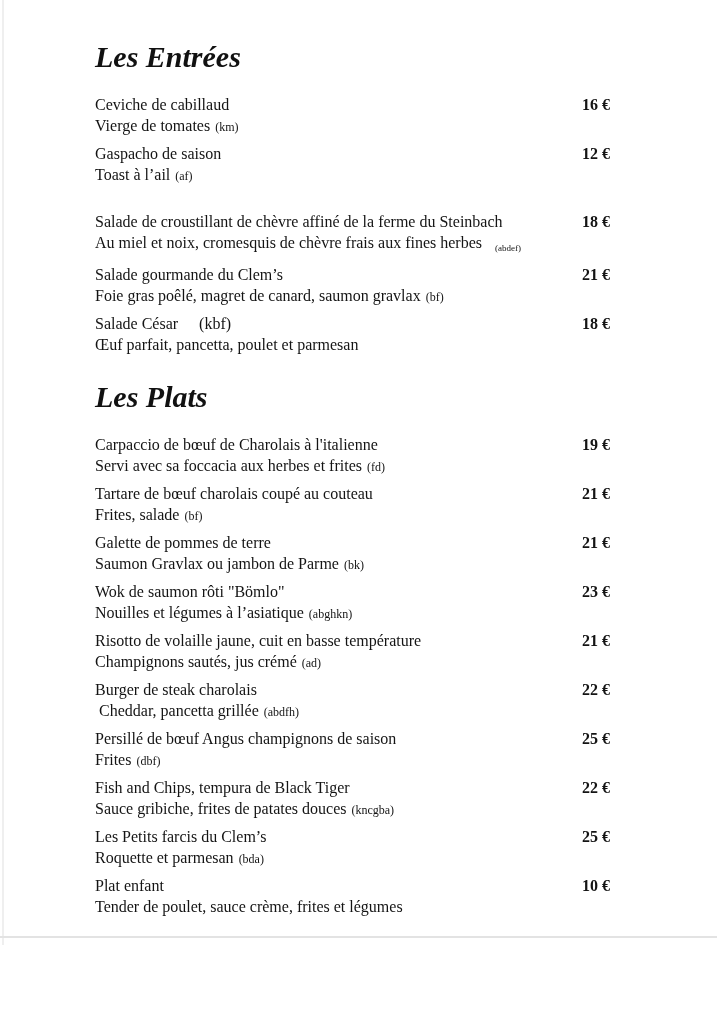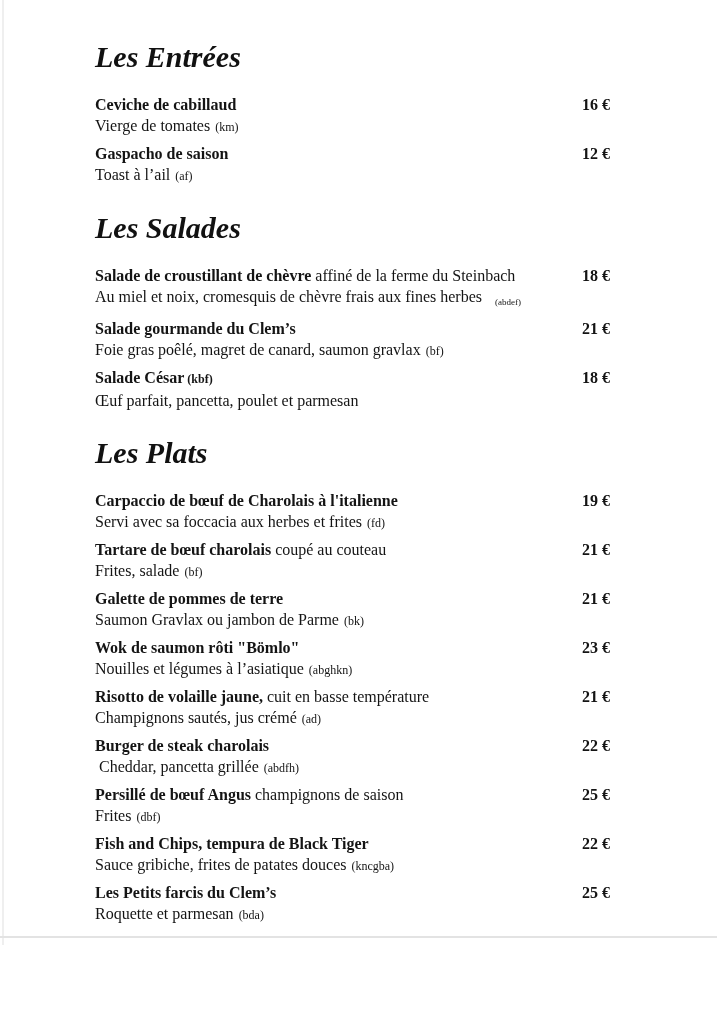--- a/index.html
+++ b/index.html
@@ -49,26 +49,26 @@
   .item-line {
     display: flex;
     align-items: baseline;
     line-height: 21px;
   }
   .item-name {
     flex: 1 1 auto;
     font-size: 16px;
     padding-right: 10px;
   }
-  .name-bold { font-weight: bold; }
+  .name-bold { font-weight: normal; }
   .name-regular { font-weight: normal; white-space: pre-wrap; }
   .name-allergen:not(:empty) {
-    font-weight: bold;
-    font-size: 12px;
-    margin-left: 3px;
+    font-weight: normal;
+    font-size: 16px;
+    margin-left: 21px;
   }
   .item-price {
     flex: 0 0 auto;
     font-weight: bold;
     font-size: 16px;
     text-align: left;
     white-space: nowrap;
   }
 
   .item-desc {
@@ -109,21 +109,20 @@
       <div class="item-name"><span class="name-bold">Gaspacho de saison</span><span class="name-regular"></span><span class="name-allergen"></span></div>
       <div class="item-price">12 €</div>
     </div>
     <div class="item-desc"><span class="desc-text">Toast à l’ail</span><span class="desc-allergen">(af)</span></div>
   </div>
 
 </div>
   </section>
 
   <section class="menu-section">
-    <h2 class="section-title">Les Salades</h2>
     <div class="section-items">
   <div class="menu-item">
     <div class="item-line">
       <div class="item-name"><span class="name-bold">Salade de croustillant de chèvre</span><span class="name-regular"> affiné de la ferme du Steinbach</span><span class="name-allergen"></span></div>
       <div class="item-price">18 €</div>
     </div>
     <div class="item-desc"><span class="desc-text">Au miel et noix, cromesquis de chèvre frais aux fines herbes</span><span class="desc-allergen sub">(abdef)</span></div>
   </div>
 
   <div class="menu-item">
@@ -212,16 +211,23 @@
   </div>
 
   <div class="menu-item">
     <div class="item-line">
       <div class="item-name"><span class="name-bold">Les Petits farcis du Clem’s</span><span class="name-regular"></span><span class="name-allergen"></span></div>
       <div class="item-price">25 €</div>
     </div>
     <div class="item-desc"><span class="desc-text">Roquette et parmesan</span><span class="desc-allergen">(bda)</span></div>
   </div>
 
+  <div class="menu-item">
+    <div class="item-line">
+      <div class="item-name"><span class="name-bold">Plat enfant</span><span class="name-regular"></span><span class="name-allergen"></span></div>
+      <div class="item-price">10 €</div>
+    </div>
+    <div class="item-desc"><span class="desc-text">Tender de poulet, sauce crème, frites et légumes</span><span class="desc-allergen"></span></div>
+  </div>
 </div>
   </section>
 </div>
 </div>
 
 </body></html>

